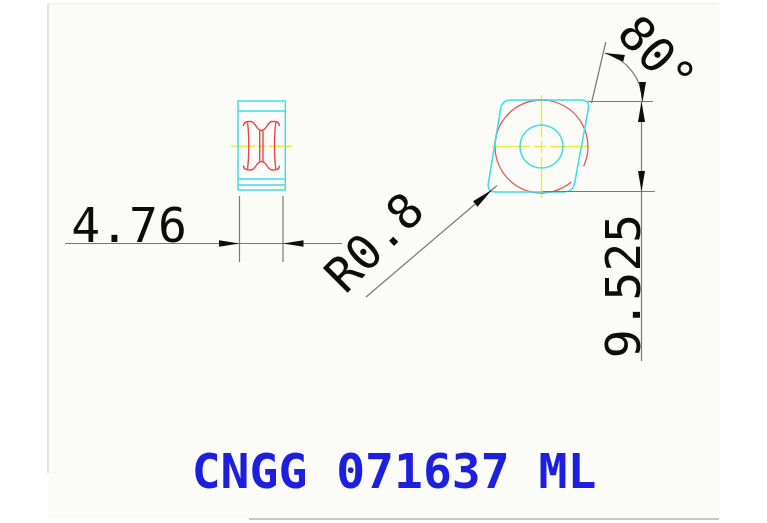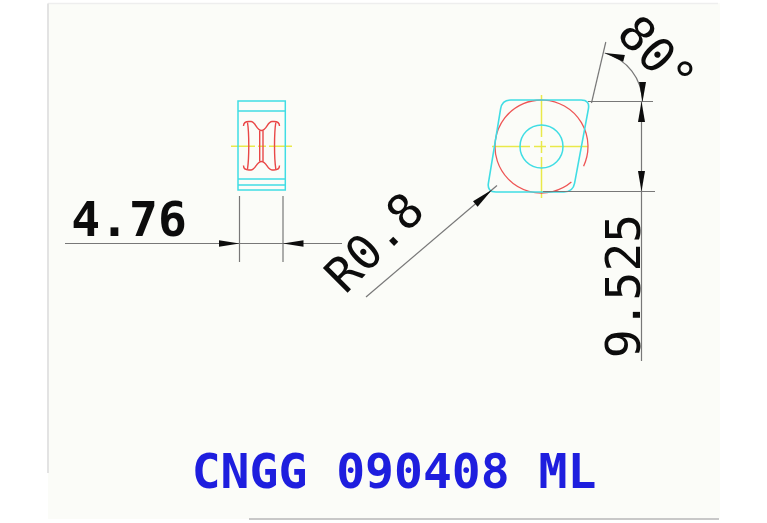--- a/index.html
+++ b/index.html
@@ -7,21 +7,21 @@
     width:767px;height:523px;background:#ffffff;position:relative;overflow:hidden;
     font-family:"DejaVu Sans Mono", monospace;
   }
   .stage{position:absolute;left:0;top:0;width:767px;height:523px;}
   .canvas-bg{position:absolute;left:48px;top:3px;width:672px;height:516px;background:#fbfcf8;}
   svg.draw{position:absolute;left:0;top:0;}
   .dim-text{
     position:absolute;font-size:48px;line-height:48px;color:#0c0c0c;
     white-space:pre;transform:translate(-50%,-50%);
   }
-  .t-width{left:129px;top:219px;font-weight:bold;}
+  .t-width{left:129px;top:225px;}
   .t-height{left:623px;top:286px;transform:translate(-50%,-50%) rotate(-90deg);}
   .t-angle{left:657px;top:55px;transform:translate(-50%,-50%) rotate(47deg);}
   .t-radius{left:374px;top:242px;transform:translate(-50%,-50%) rotate(-45deg);}
   .title-text{
     position:absolute;left:394px;top:471px;transform:translate(-50%,-50%);
     font-size:48px;line-height:48px;color:#1e1ede;white-space:pre;font-weight:bold;
   }
 </style>
 </head>
 <body>
@@ -108,15 +108,15 @@
   </svg>
 
   <div class="dim-text t-width">4.76</div>
 
   <div class="dim-text t-height">9.525</div>
 
   <div class="dim-text t-angle">80°</div>
 
   <div class="dim-text t-radius">R0.8</div>
 
-  <div class="title-text">CNGG 090408 ML</div>
+  <div class="title-text">CNGG 071637 ML</div>
 
 </div>
 
 </body></html>

